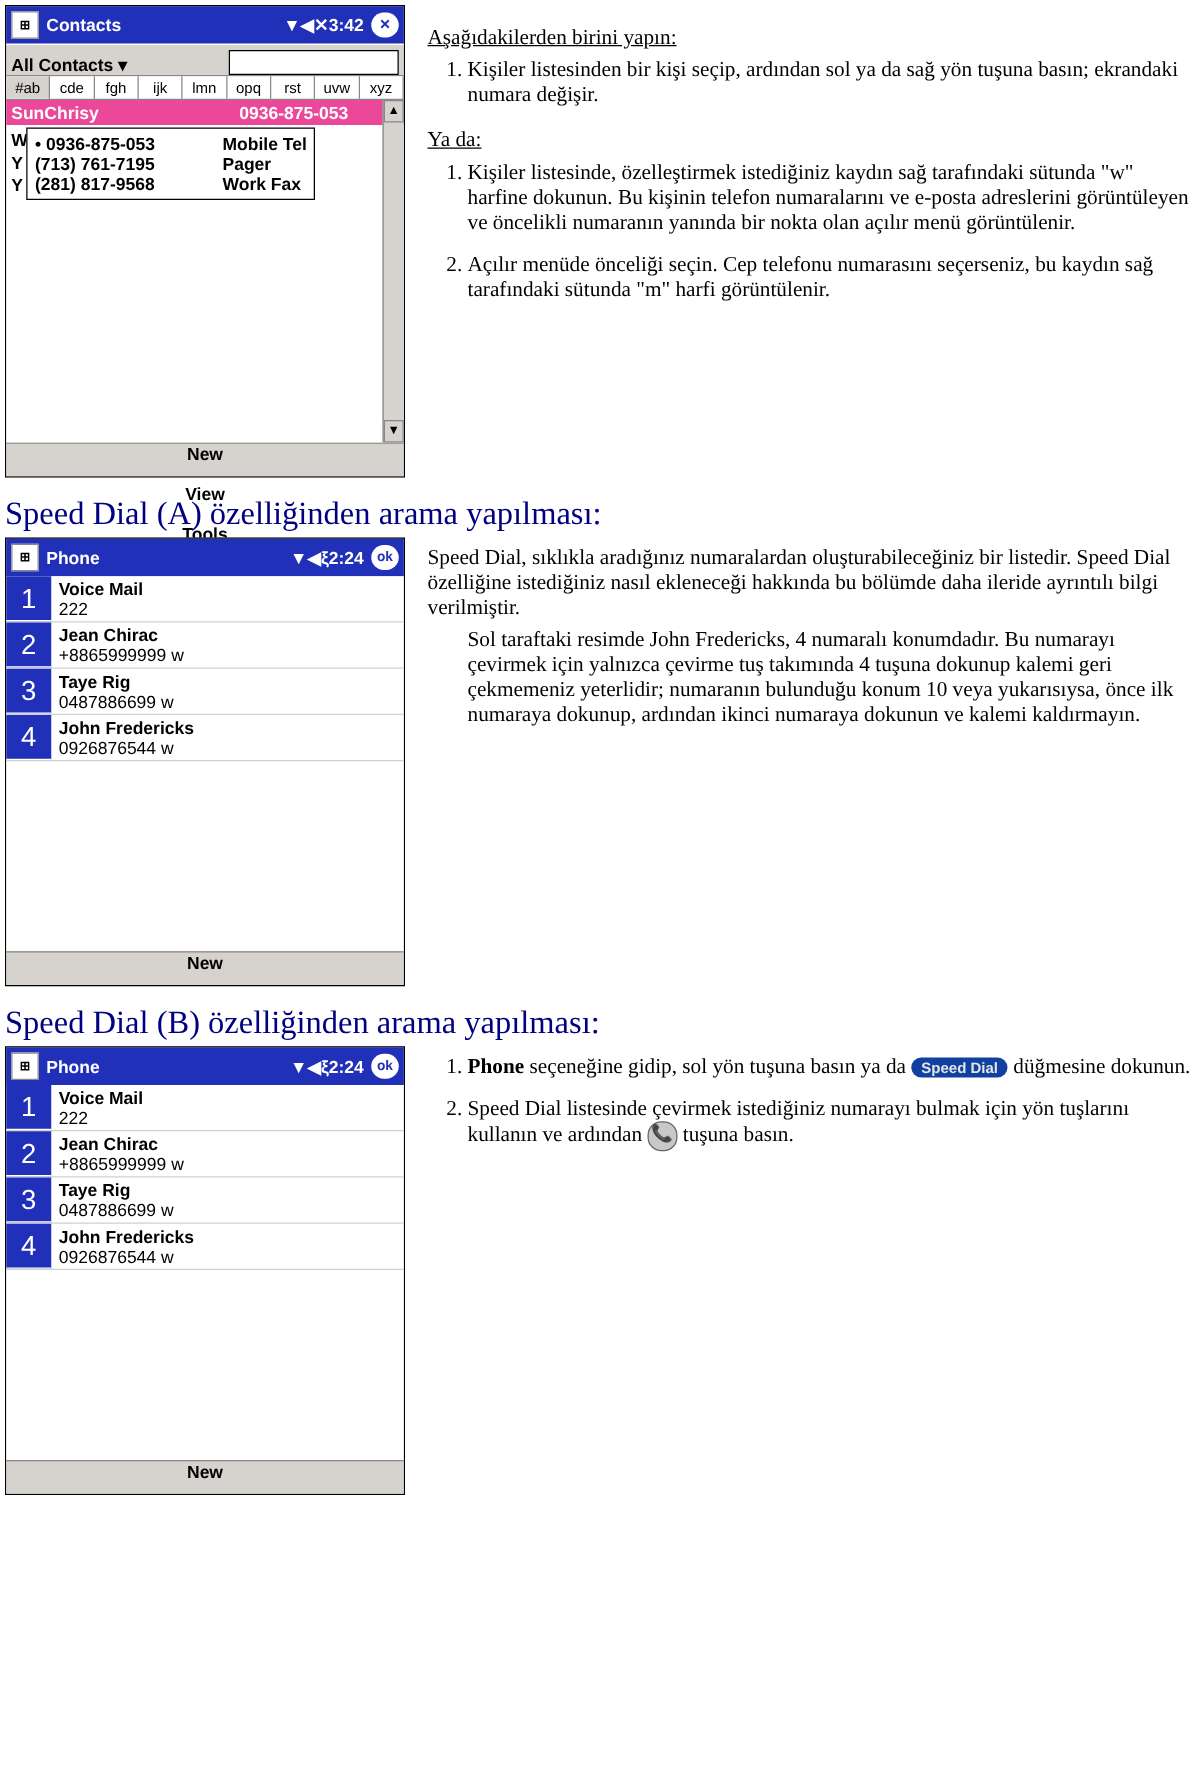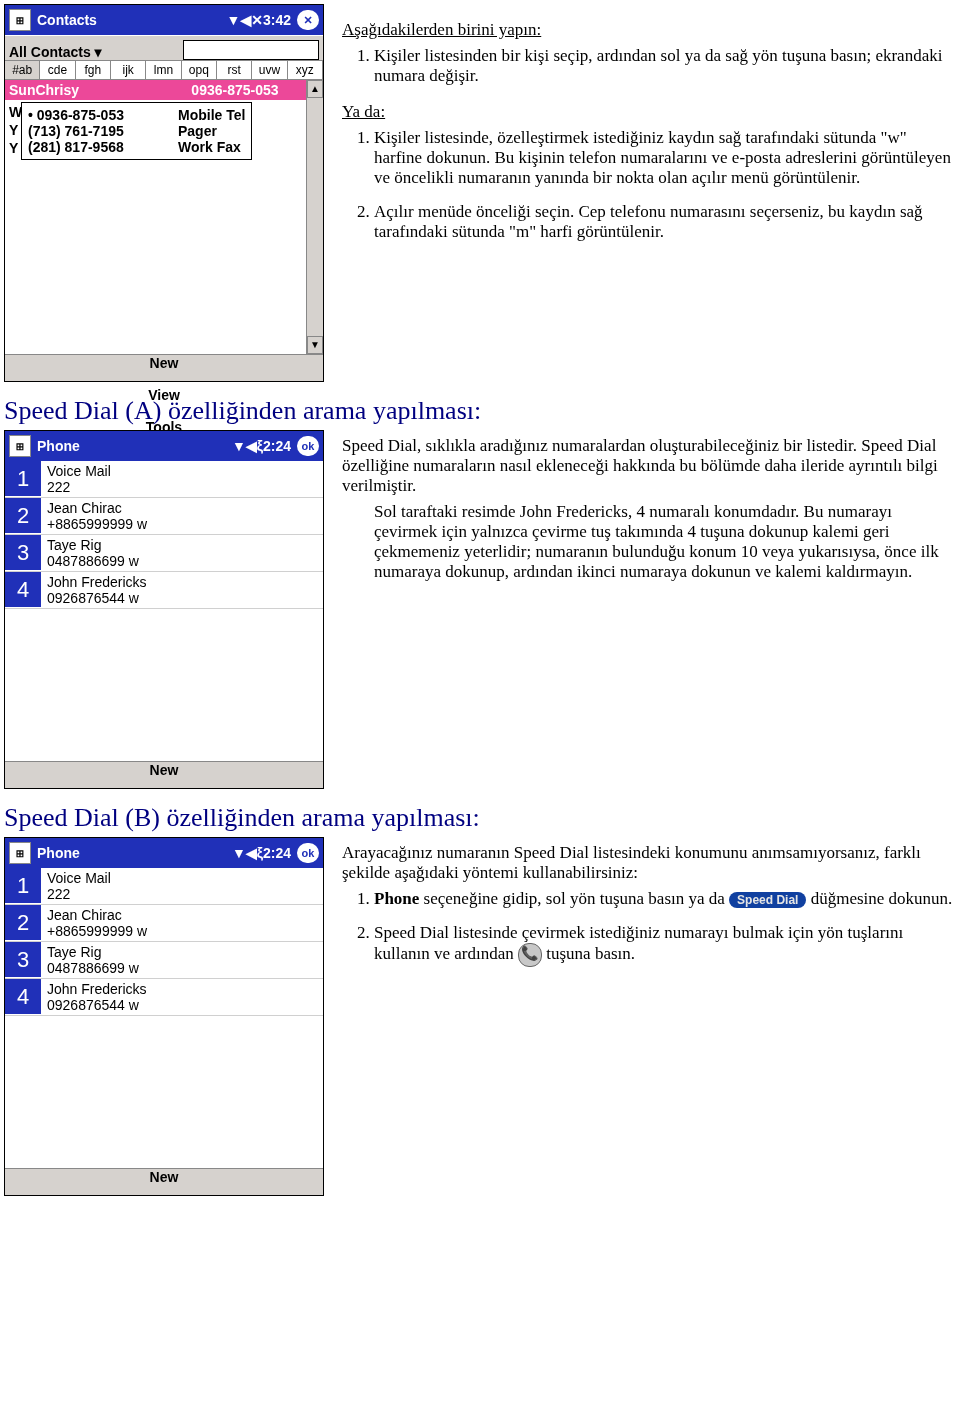--- a/index.html
+++ b/index.html
@@ -37,21 +37,21 @@
   .mark { position:absolute; left:4px; font-weight:bold; }
   .scroll { position:absolute; right:0; top:0; bottom:0; width:16px; background:#d6d2ce; border-left:1px solid #888; }
   .scroll .up, .scroll .dn { height:16px; text-align:center; font-size:10px; line-height:16px; border:1px solid #888; }
   .scroll .dn { position:absolute; bottom:0; left:0; right:0; }
 
   
   .phone-body { background:#fff; height:300px; }
   .sd-row { display:flex; border-bottom:1px solid #d0d0d0; }
   .sd-num { width:36px; background:#2030b8; color:#fff; font-size:22px; text-align:center; display:flex; align-items:center; justify-content:center; border-bottom:1px solid #fff; }
   .sd-info { padding:2px 6px; }
-  .sd-info .nm { font-weight:normal; }
+  .sd-info .nm { font-weight:bold; }
 
   
   .pill { display:inline-block; background:#1040a0; color:#e5e5e5; border-radius:12px; padding:1px 8px; font-family:Tahoma,sans-serif; font-size:12px; font-weight:bold; vertical-align:middle; }
   .dial-icon { display:inline-block; width:22px; height:22px; border-radius:11px; background:#c8c8c8; border:1px solid #666; vertical-align:middle; text-align:center; line-height:20px; color:#2a7a2a; font-size:14px; }
 </style>
 </head>
 <body>
 
 <div class="row">
 
@@ -175,21 +175,21 @@
           </div>
         </div>
     </div>
     <div class="ppc-foot">
       <span>New</span>
       <span class="spacer"></span>
     </div>
   </div>
 
   <div class="col-text">
-    <p>Speed Dial, sıklıkla aradığınız numaralardan oluşturabileceğiniz bir listedir. Speed Dial özelliğine numaraların nasıl ekleneceği hakkında bu bölümde daha ileride ayrıntılı bilgi verilmiştir.</p>
+    <p>Speed Dial, sıklıkla aradığınız numaralardan oluşturabileceğiniz bir listedir. Speed Dial özelliğine istediğiniz nasıl ekleneceği hakkında bu bölümde daha ileride ayrıntılı bilgi verilmiştir.</p>
     <p class="indent">Sol taraftaki resimde John Fredericks, 4 numaralı konumdadır. Bu numarayı çevirmek için yalnızca çevirme tuş takımında 4 tuşuna dokunup kalemi geri çekmemeniz yeterlidir; numaranın bulunduğu konum 10 veya yukarısıysa, önce ilk numaraya dokunup, ardından ikinci numaraya dokunun ve kalemi kaldırmayın.</p>
   </div>
 </div>
 
 <h2 class="section">Speed Dial (B) özelliğinden arama yapılması:</h2>
 <div class="row">
   <div class="ppc">
     <div class="ppc-title">
       <span class="flag">⊞</span>
       <span>Phone</span>
@@ -229,21 +229,20 @@
           </div>
         </div>
     </div>
     <div class="ppc-foot">
       <span>New</span>
       <span class="spacer"></span>
     </div>
   </div>
 
   <div class="col-text">
-    <p>Arayacağınız numaranın Speed Dial listesindeki konumunu anımsamıyorsanız, farklı şekilde aşağıdaki yöntemi kullanabilirsiniz:</p>
     <ol class="num">
       <li>
         <b>Phone</b><span> seçeneğine gidip, </span><span>sol yön tuşuna basın ya da </span><span class="pill">Speed Dial</span><span> düğmesine dokunun.</span>
       </li>
       <li>
         <span>Speed Dial listesinde çevirmek istediğiniz numarayı bulmak için yön tuşlarını kullanın ve ardından </span><span class="dial-icon">📞</span><span> tuşuna basın.</span>
       </li>
     </ol>
   </div>
 </div>

